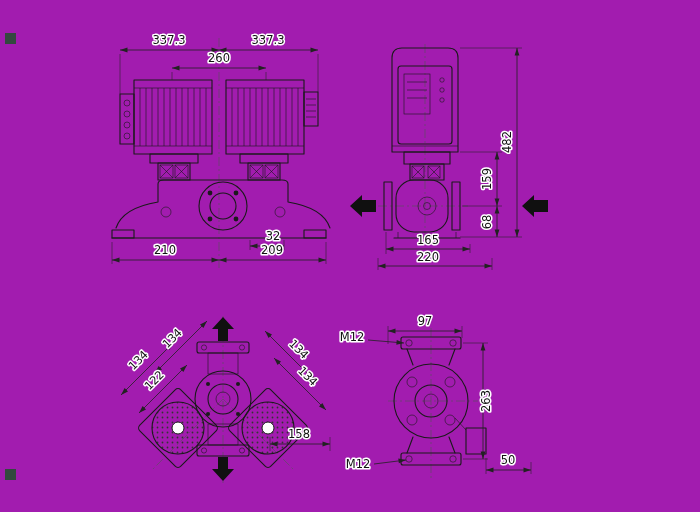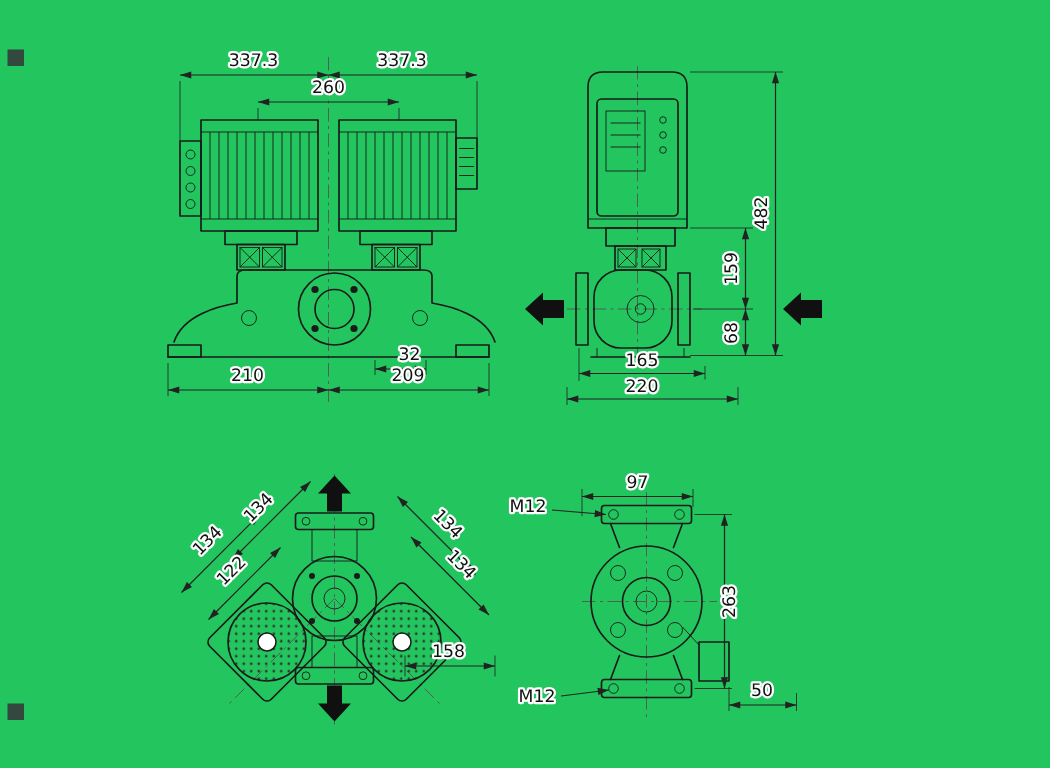--- a/index.html
+++ b/index.html
@@ -1,16 +1,16 @@
 <!DOCTYPE html>
 <html><head>
 <meta charset="utf-8">
 <style>
   html,body{margin:0;padding:0;background:#ffffff}
-  .stage{position:relative;width:700px;height:512px;background:#22c55e;overflow:hidden;
+  .stage{position:relative;width:700px;height:512px;background:#a21caf;overflow:hidden;
          font-family:"DejaVu Sans","Liberation Sans",sans-serif}
   svg{display:block}
   .o{fill:none;stroke:#1a1a1a;stroke-width:1.1;stroke-linejoin:round;stroke-linecap:round}
   .t{fill:none;stroke:#1a1a1a;stroke-width:0.6}
   .ext{fill:none;stroke:#222222;stroke-width:0.55}
   .cl{fill:none;stroke:#555555;stroke-width:0.6;stroke-dasharray:9 3 2 3}
   .dim{fill:none;stroke:#222222;stroke-width:0.8}
   .flow{fill:#101010;stroke:none}
   .dot{fill:#1a1a1a;stroke:none}
   .d{font-family:"DejaVu Sans","Liberation Sans",sans-serif;font-size:11.5px;fill:#111111;

